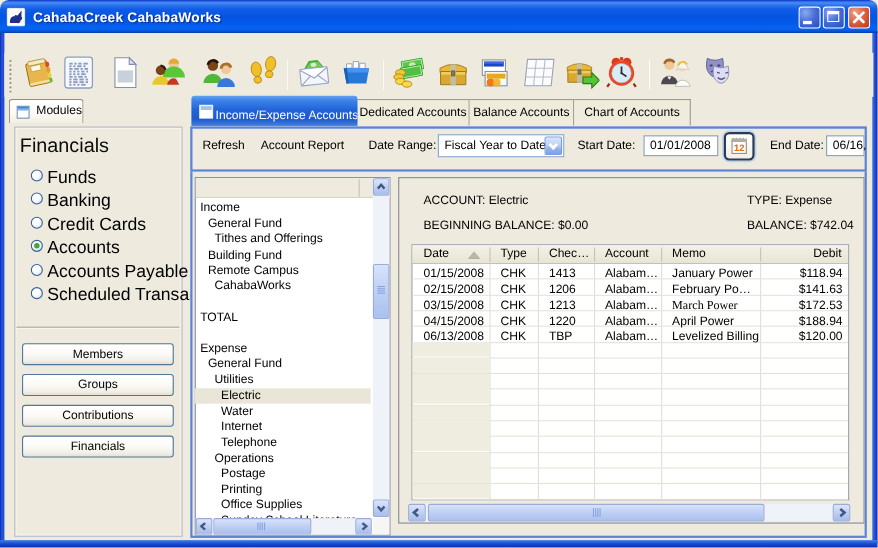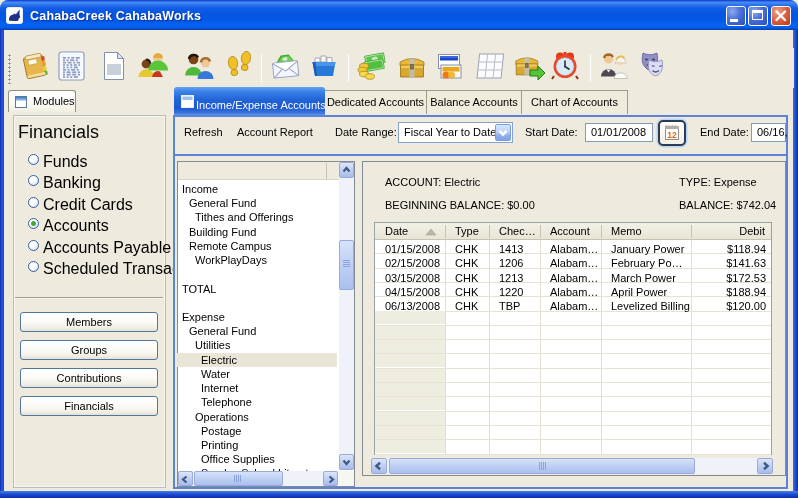--- a/index.html
+++ b/index.html
@@ -344,21 +344,21 @@
   <div class="abs dinput" style="left:751px;width:35px;">06/16,</div>
   <div class="abs" id="tree"></div>
   <div class="abs" id="treehdr"></div>
   <div class="abs" style="left:326px;top:163px;width:1px;height:16px;background:#c5c1b1;"></div>
   <div id="treeitems" style="position:absolute;left:-1px;top:2px;width:0;height:0;">
     <div class="abs titem" style="left:183px;top:181px;">Income</div>
     <div class="abs titem" style="left:190px;top:195px;">General Fund</div>
     <div class="abs titem" style="left:196px;top:209px;">Tithes and Offerings</div>
     <div class="abs titem" style="left:190px;top:224px;">Building Fund</div>
     <div class="abs titem" style="left:190px;top:238px;">Remote Campus</div>
-    <div class="abs titem" style="left:196px;top:252px;">WorkPlayDays</div>
+    <div class="abs titem" style="left:196px;top:252px;">CahabaWorks</div>
     <div class="abs titem" style="left:183px;top:281px;">TOTAL</div>
     <div class="abs titem" style="left:183px;top:309px;">Expense</div>
     <div class="abs titem" style="left:190px;top:323px;">General Fund</div>
     <div class="abs titem" style="left:196px;top:337px;">Utilities</div>
     <div class="abs" style="left:178px;top:351px;width:160px;height:14px;background:#e9e6d7;"></div>
     <div class="abs titem" style="left:202px;top:352px;">Electric</div>
     <div class="abs titem" style="left:202px;top:366px;">Water</div>
     <div class="abs titem" style="left:202px;top:380px;">Internet</div>
     <div class="abs titem" style="left:202px;top:394px;">Telephone</div>
     <div class="abs titem" style="left:196px;top:409px;">Operations</div>
@@ -458,21 +458,21 @@
     <div class="abs" style="left:10px;top:34px;font-size:11px;white-space:nowrap;">02/15/2008</div>
     <div class="abs" style="left:80px;top:34px;font-size:11px;white-space:nowrap;">CHK</div>
     <div class="abs" style="left:124px;top:34px;font-size:11px;white-space:nowrap;">1206</div>
     <div class="abs" style="left:175px;top:34px;font-size:11px;white-space:nowrap;">Alabam…</div>
     <div class="abs" style="left:236px;top:34px;font-size:11px;white-space:nowrap;">February Po…</div>
     <div class="abs" style="left:316px;top:34px;width:75px;font-size:11px;text-align:right;white-space:nowrap;">$141.63</div>
     <div class="abs" style="left:10px;top:49px;font-size:11px;white-space:nowrap;">03/15/2008</div>
     <div class="abs" style="left:80px;top:49px;font-size:11px;white-space:nowrap;">CHK</div>
     <div class="abs" style="left:124px;top:49px;font-size:11px;white-space:nowrap;">1213</div>
     <div class="abs" style="left:175px;top:49px;font-size:11px;white-space:nowrap;">Alabam…</div>
-    <div class="abs" style="left:236px;top:49px;font-size:11px;white-space:nowrap;">March Power</div>
+    <div class="abs" style="left:236px;top:49px;font-size:11px;white-space:nowrap;font-family:Liberation Serif, serif;">March Power</div>
     <div class="abs" style="left:316px;top:49px;width:75px;font-size:11px;text-align:right;white-space:nowrap;">$172.53</div>
     <div class="abs" style="left:10px;top:63px;font-size:11px;white-space:nowrap;">04/15/2008</div>
     <div class="abs" style="left:80px;top:63px;font-size:11px;white-space:nowrap;">CHK</div>
     <div class="abs" style="left:124px;top:63px;font-size:11px;white-space:nowrap;">1220</div>
     <div class="abs" style="left:175px;top:63px;font-size:11px;white-space:nowrap;">Alabam…</div>
     <div class="abs" style="left:236px;top:63px;font-size:11px;white-space:nowrap;">April Power</div>
     <div class="abs" style="left:316px;top:63px;width:75px;font-size:11px;text-align:right;white-space:nowrap;">$188.94</div>
     <div class="abs" style="left:10px;top:77px;font-size:11px;white-space:nowrap;">06/13/2008</div>
     <div class="abs" style="left:80px;top:77px;font-size:11px;white-space:nowrap;">CHK</div>
     <div class="abs" style="left:124px;top:77px;font-size:11px;white-space:nowrap;">TBP</div>

